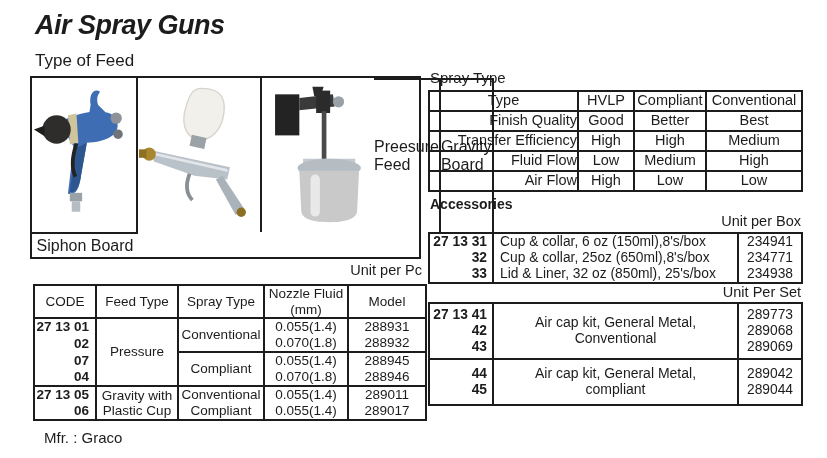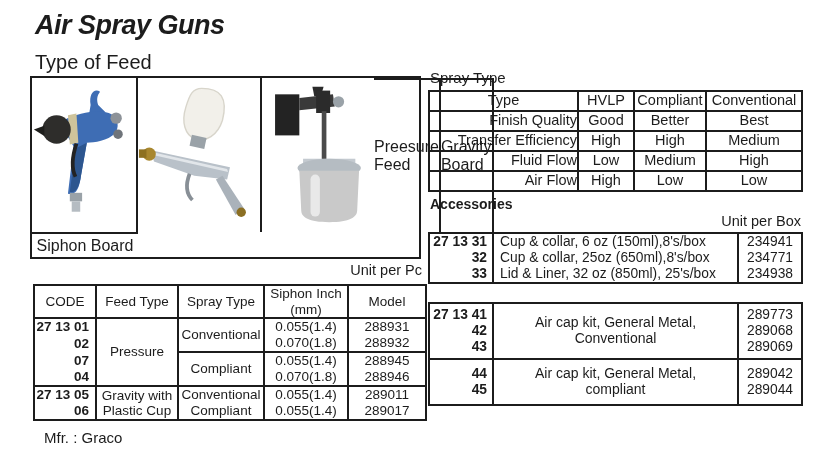--- a/index.html
+++ b/index.html
@@ -5,21 +5,21 @@
   html,body{margin:0;padding:0;background:#fff;}
   .page{
     position:relative;width:827px;height:458px;background:#ffffff;
     font-family:"Liberation Sans","DejaVu Sans",sans-serif;color:#1c1c1c;overflow:hidden;
   }
   .abs{position:absolute;}
   .preline{white-space:pre-line;}
 
   
   .title{left:35px;top:10px;font-size:27px;font-weight:bold;font-style:italic;letter-spacing:-0.5px;}
-  .feed-section{left:35px;top:51px;font-size:20px;}
+  .feed-section{left:35px;top:51px;font-size:17px;}
   .mfr{left:44px;top:429px;font-size:15px;}
 
   
   .feed-table{left:30px;top:76px;width:387px;border:2px solid #1c1c1c;
     display:grid;grid-template-columns:1fr 1fr 1fr 1fr 1fr;grid-template-rows:154px 25px;}
   .feed-img{border-right:2px solid #1c1c1c;display:flex;align-items:center;justify-content:center;}
   .feed-img.last{border-right:none;}
   .feed-label{border-top:2px solid #1c1c1c;border-right:2px solid #1c1c1c;
     display:flex;align-items:center;justify-content:center;font-size:16px;}
   .feed-label.last{border-right:none;}
@@ -143,21 +143,21 @@
           <col style="width:82px">
           <col style="width:86px">
           <col style="width:84px">
           <col style="width:78px">
       </colgroup>
       <thead>
         <tr>
           <th>CODE</th>
           <th>Feed Type</th>
           <th>Spray Type</th>
-          <th class="preline">Siphon Inch
+          <th class="preline">Nozzle Fluid
 (mm)</th>
           <th>Model</th>
         </tr>
       </thead>
       <tbody>
         <tr>
           <td class="code">27 13 01</td>
           <td rowspan="4">Pressure</td>
           <td rowspan="2">Conventional</td>
           <td>0.055(1.4)</td>
@@ -268,20 +268,21 @@
         </tr>
         <tr>
           <td class="code">33</td>
           <td class="desc">Lid &amp; Liner, 32 oz (850ml), 25's/box</td>
           <td class="model">234938</td>
         </tr>
       </tbody>
     </table>
   </div>
 
+  <div class="abs unit-note unit-set">Unit Per Set</div>
 
   <div class="abs set-table">
     <table>
       <colgroup>
           <col class="c-code">
           <col class="c-desc">
           <col class="c-model">
         </colgroup>
       <tbody>
         <tr class="g1">

